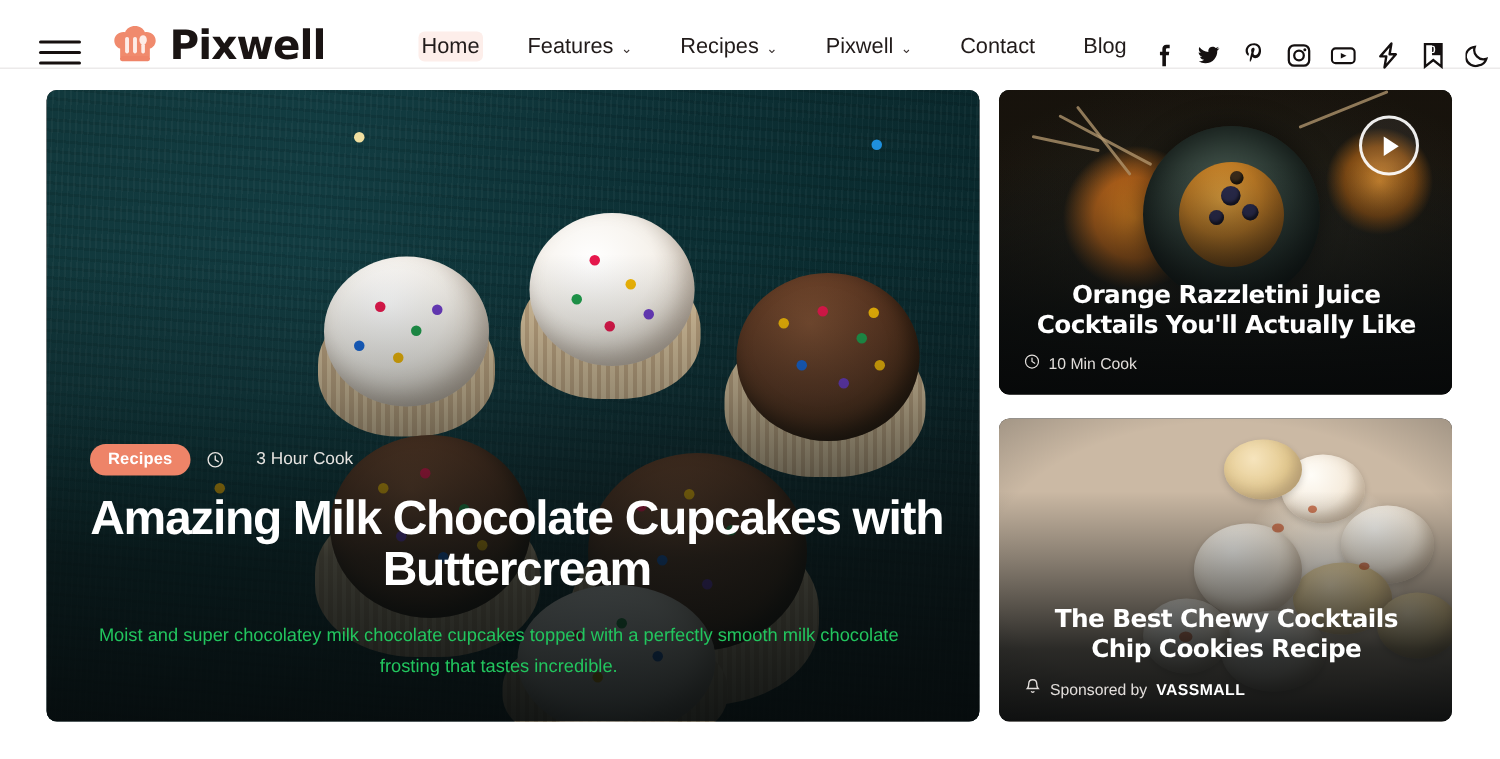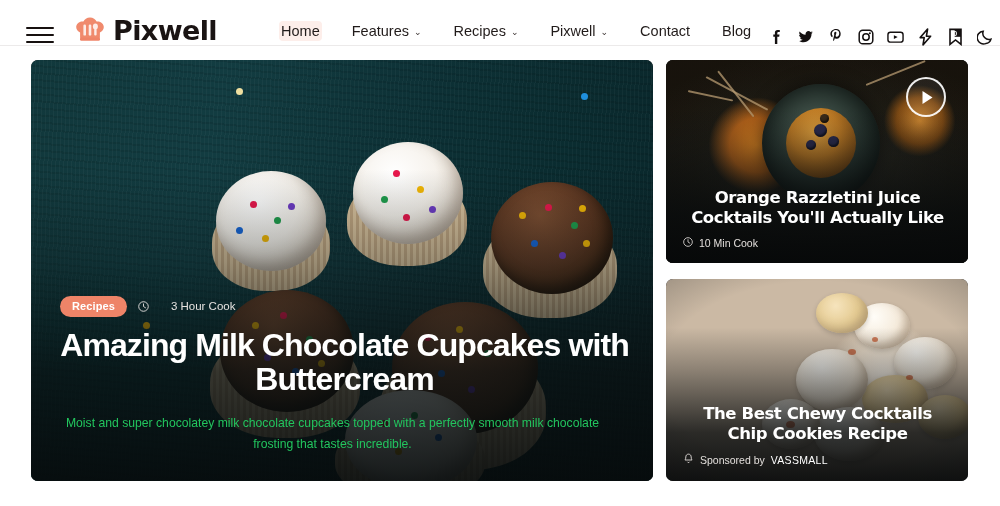--- a/index.html
+++ b/index.html
@@ -196,21 +196,21 @@
   }
   .hero-excerpt { color:#22c55e; font-size:12.2px; line-height:1.72; max-width:545px; }
 
   .sm-content { position:absolute; left:17px; right:16px; bottom: 14px; }
   .sm-title {
     font-family:"DejaVu Sans", sans-serif;
     color:#fff; font-size:16.5px; font-weight:700;
     line-height:1.2; letter-spacing:-0.4px; margin-bottom:9px; cursor:pointer;
   }
   .sm-meta { display:flex; align-items:center; gap:6px; color:#e2dedb; font-size:10.5px; }
-  .sponsor-name { font-weight:400; color:#fff; letter-spacing:.3px; }
+  .sponsor-name { font-weight:700; color:#fff; letter-spacing:.3px; }
 
   .play-btn {
     position:absolute; top:17px; right:22px;
     width:40px; height:40px; border-radius:50%;
     border:2px solid rgba(255,255,255,.92);
     display:flex; align-items:center; justify-content:center;
     cursor:pointer;
     background: rgba(255,255,255,.06);
   }
   .play-btn svg { display:block; margin-left:2px; }

